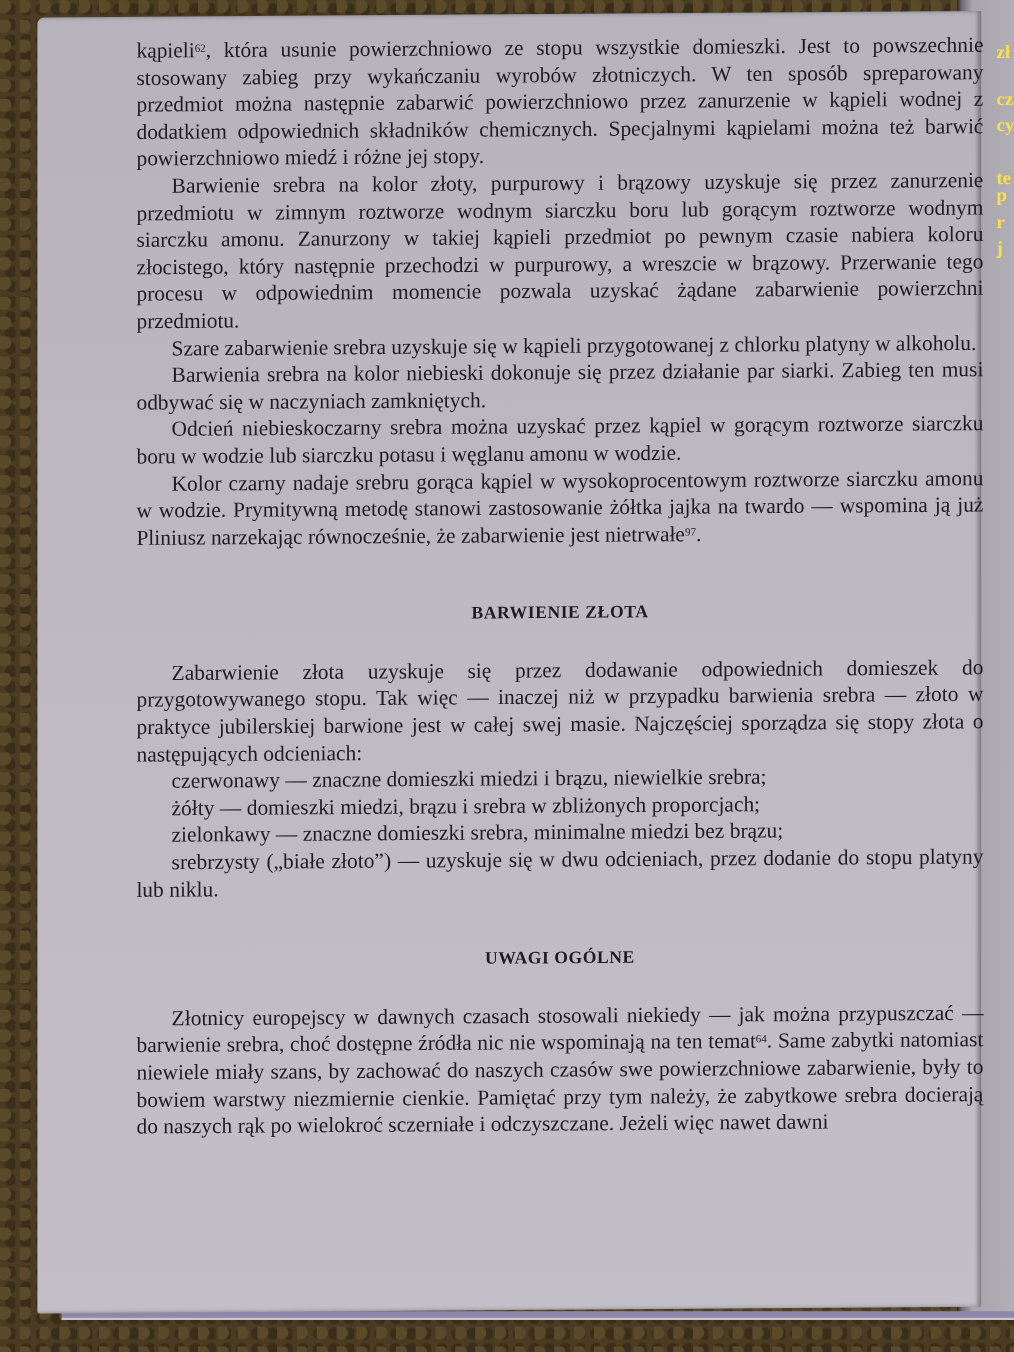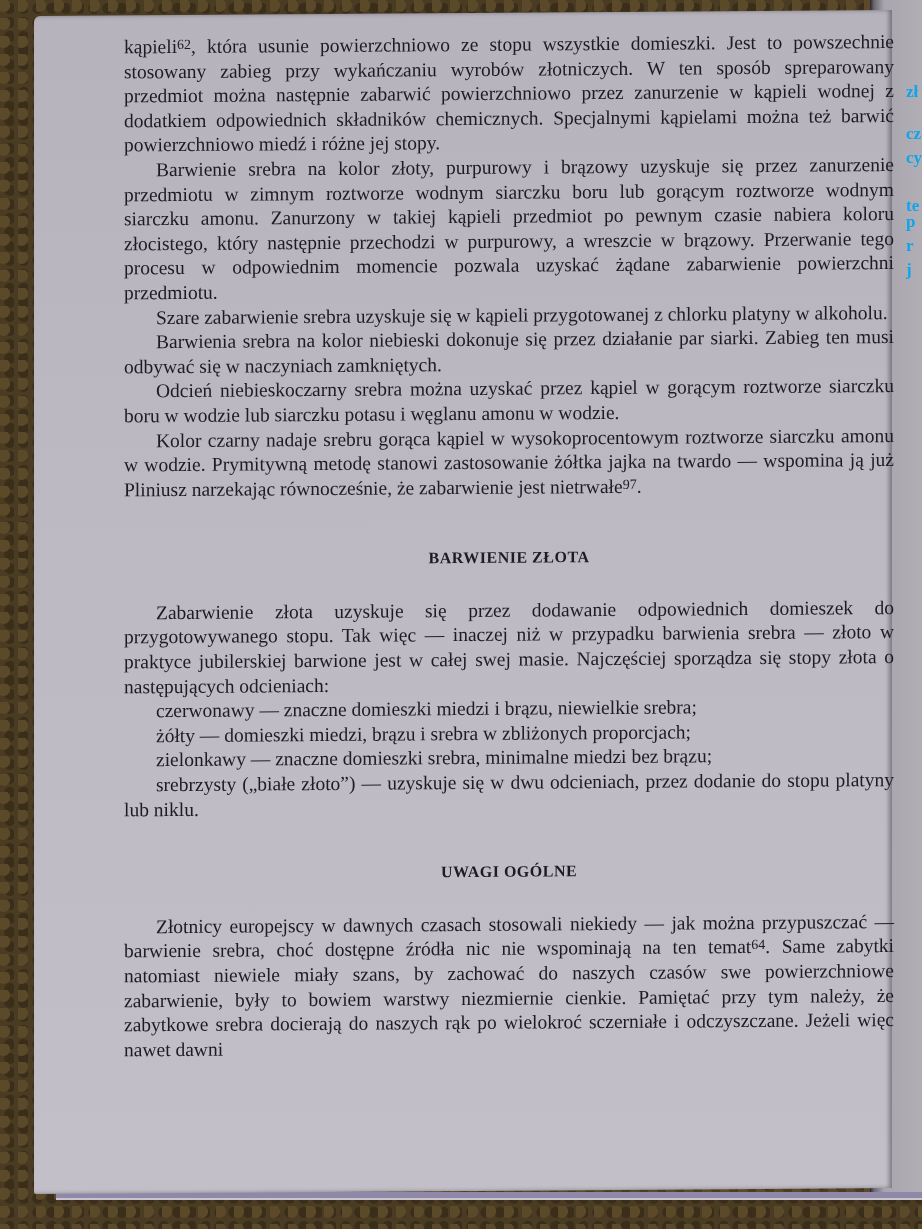--- a/index.html
+++ b/index.html
@@ -10,21 +10,21 @@
         radial-gradient(circle at 70% 60%, #3a2e1a 0 5px, transparent 6px),
         #4a3c22;
       background-size: 18px 18px, 14px 14px, auto;
     }
     .facing-page {
       position: absolute; left: 870px; top: 0; width: 60px; height: 1200px;
       background: linear-gradient(90deg, #2a2530 0px, #6b6870 4px, #a9a5ad 14px, #b4b0b8 60px);
     }
     .facing-frag {
       position: absolute; left: 906px; font-family: "Liberation Serif", serif;
-      font-size: 17px; color: #0ea5e9; font-weight: bold; margin-top: 44px;
+      font-size: 17px; color: #fde047; font-weight: bold;
     }
     .page {
       position: absolute; left: 34px; top: 16px; width: 858px; height: 1178px;
       background: linear-gradient(180deg, #b6b3bd 0%, #bdbac3 50%, #c2bfc8 100%);
       border-radius: 6px 0 0 2px;
       box-shadow: inset -3px 0 4px rgba(0,0,0,0.35);
       transform: skewY(-0.4deg);
       transform-origin: left top;
     }
     .page-edge {
@@ -36,21 +36,21 @@
       font-family: "Liberation Serif", serif; font-size: 19.5px; line-height: 24.6px;
       color: #1e1c22; text-align: justify;
     }
     .text p { margin: 0; }
     .indent { text-indent: 32px; }
     .list-item { padding-left: 32px; text-indent: 0; }
     .heading {
       text-align: center; font-size: 16px; letter-spacing: 0.5px;
       font-weight: bold; margin: 26px 0 28px 0;
     }
-    sup { font-size: 14px; vertical-align: top; position: relative; top: -2px; }
+    sup { font-size: 10px; vertical-align: top; position: relative; top: -2px; }
   </style>
 </head>
 <body>
 
 <div class="facing-page"></div>
 <div class="facing-frag" style="top:38px">zł</div>
 <div class="facing-frag" style="top:80px">cz</div>
 <div class="facing-frag" style="top:104px">cy</div>
 <div class="facing-frag" style="top:152px">te</div>
 <div class="facing-frag" style="top:168px">p</div>

